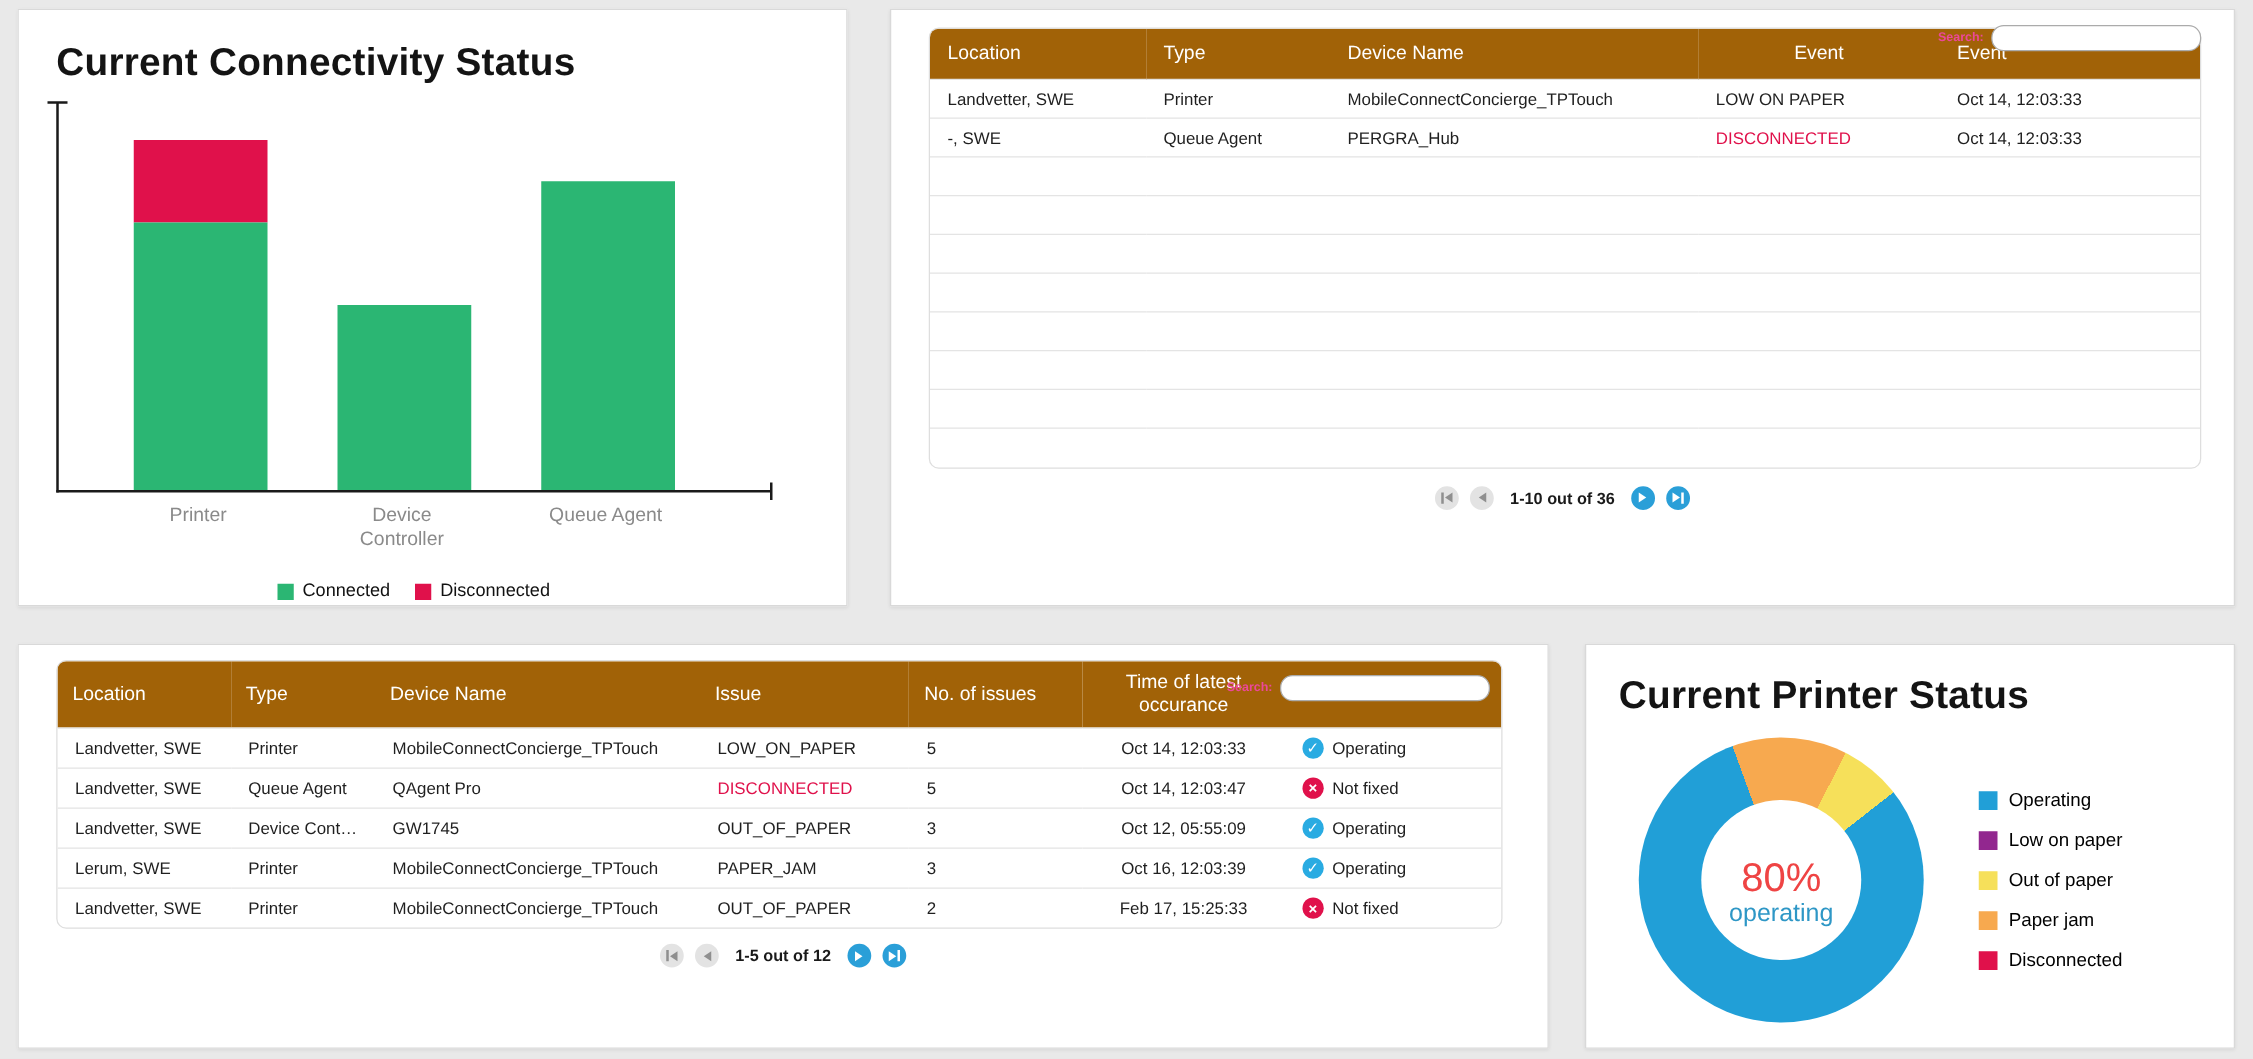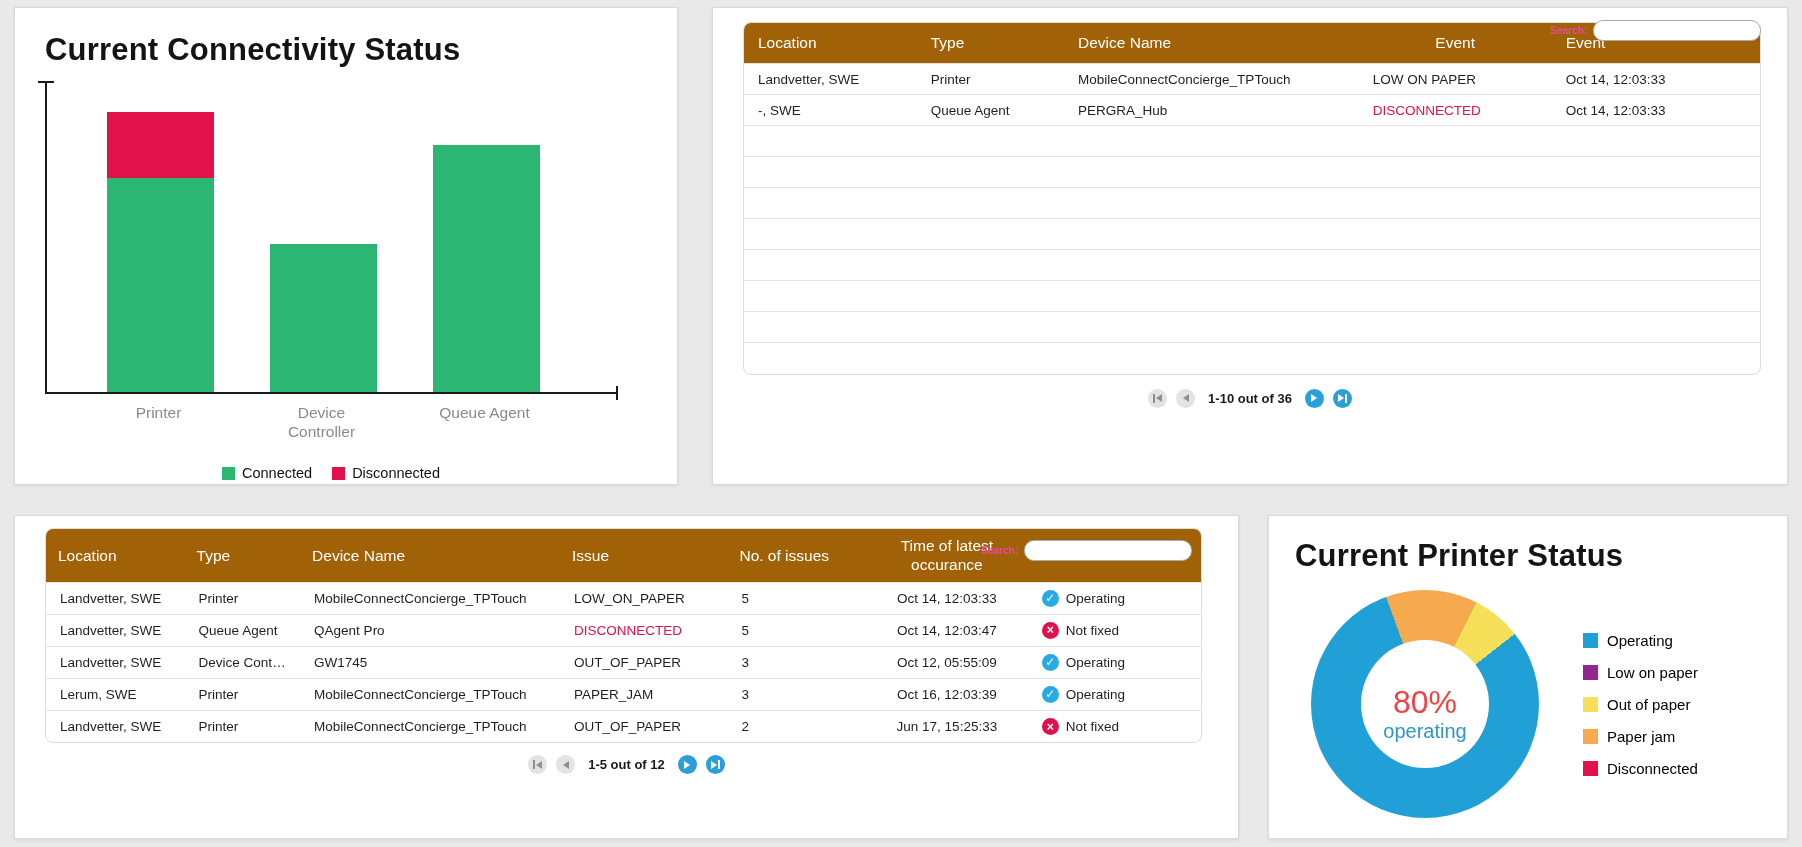--- a/index.html
+++ b/index.html
@@ -299,21 +299,21 @@
                   <span class="st-label">Operating</span>
                 </div>
               </td>
             </tr>
             <tr>
               <td>Landvetter, SWE</td>
               <td>Printer</td>
               <td>MobileConnectConcierge_TPTouch</td>
               <td>OUT_OF_PAPER</td>
               <td>2</td>
-              <td class="center">Jun 17, 15:25:33</td>
+              <td class="center">Feb 17, 15:25:33</td>
               <td>
                 <div class="st">
                   <span class="stic" style="background: rgb(224, 17, 75);">×</span>
                   <span class="st-label">Not fixed</span>
                 </div>
               </td>
             </tr>
           </tbody>
       </table>
     </div>

